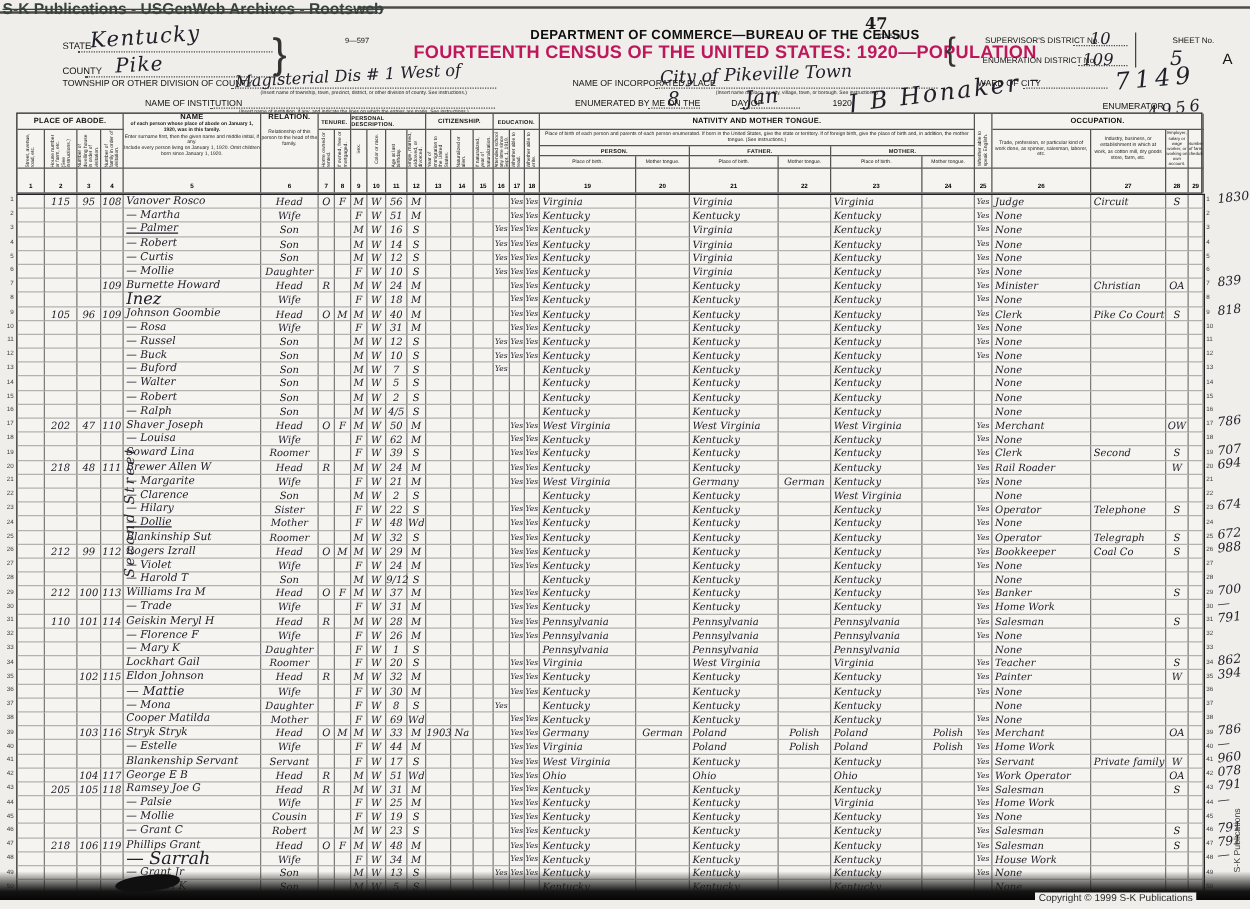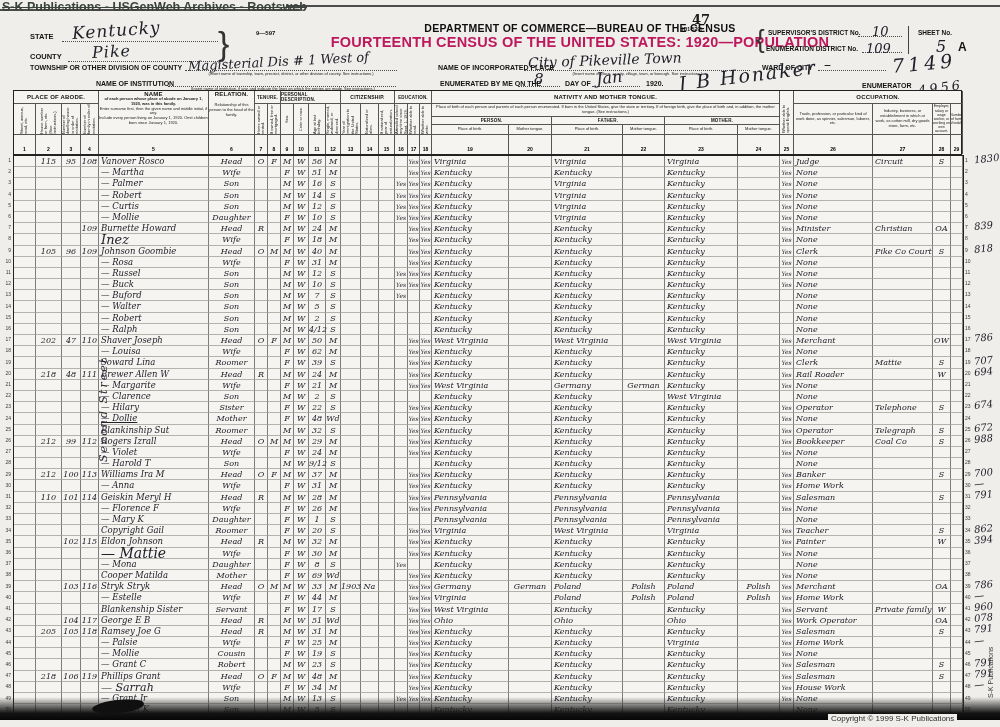--- a/index.html
+++ b/index.html
@@ -1,19 +1,19 @@
 <!DOCTYPE html>
 <html><head>
 <meta charset="utf-8">
 <style>
   html,body{margin:0;padding:0;}
   body{width:1000px;height:727px;position:relative;background:#efeeea;overflow:hidden;
        font-family:"Liberation Sans",sans-serif;}
   .abs{position:absolute;}
-  .lbl{font-family:"Liberation Sans",sans-serif;font-weight:bold;color:#131313;}
+  .lbl{font-family:"Liberation Sans",sans-serif;font-weight:normal;color:#131313;margin-left:20px;}
   .hw{font-family:"DejaVu Serif",serif;font-style:italic;color:#20202a;}
   .dot{border-bottom:1px dotted #4a4a4a;}
   .micro{font-size:4px;line-height:1.2;color:#1a1a1a;text-align:center;}
   .vert{writing-mode:vertical-rl;transform:rotate(180deg);font-size:4px;line-height:1.1;
         color:#1a1a1a;margin:0 auto;max-height:42px;overflow:hidden;}
   
   #thead{left:13px;top:90px;width:949px;height:65px;border:1.5px solid #222;
          box-sizing:border-box;background:#f5f4f0;}
   #thead .hc{position:absolute;box-sizing:border-box;border-right:1px solid #555;
              border-bottom:1px solid #555;display:flex;align-items:center;justify-content:center;
@@ -273,21 +273,21 @@
     <span class="dc"></span>
     <span class="dc" style="font-size: 6px;">Yes</span>
     <span class="dc lft">None</span>
     <span class="dc lft"></span>
     <span class="dc"></span>
     <span class="dc"></span>
     <span class="dc"></span>
     <span class="dc"></span>
     <span class="dc"></span>
     <span class="dc"></span>
-    <span class="dc lft" style="font-size: 8.5px;">—  Palmer</span>
+    <span class="dc lft" style="font-size: 8.5px; text-decoration: underline;">—  Palmer</span>
     <span class="dc">Son</span>
     <span class="dc"></span>
     <span class="dc"></span>
     <span class="dc">M</span>
     <span class="dc">W</span>
     <span class="dc">16</span>
     <span class="dc">S</span>
     <span class="dc"></span>
     <span class="dc"></span>
     <span class="dc"></span>
@@ -656,21 +656,21 @@
     <span class="dc"></span>
     <span class="dc"></span>
     <span class="dc"></span>
     <span class="dc"></span>
     <span class="dc lft" style="font-size: 8.5px;">—  Ralph</span>
     <span class="dc">Son</span>
     <span class="dc"></span>
     <span class="dc"></span>
     <span class="dc">M</span>
     <span class="dc">W</span>
-    <span class="dc">4/12</span>
+    <span class="dc">4/5</span>
     <span class="dc">S</span>
     <span class="dc"></span>
     <span class="dc"></span>
     <span class="dc"></span>
     <span class="dc" style="font-size: 6px;"></span>
     <span class="dc" style="font-size: 6px;"></span>
     <span class="dc" style="font-size: 6px;"></span>
     <span class="dc lft">Kentucky</span>
     <span class="dc"></span>
     <span class="dc lft">Kentucky</span>
@@ -759,21 +759,21 @@
     <span class="dc" style="font-size: 6px;">Yes</span>
     <span class="dc" style="font-size: 6px;">Yes</span>
     <span class="dc lft">Kentucky</span>
     <span class="dc"></span>
     <span class="dc lft">Kentucky</span>
     <span class="dc"></span>
     <span class="dc lft">Kentucky</span>
     <span class="dc"></span>
     <span class="dc" style="font-size: 6px;">Yes</span>
     <span class="dc lft">Clerk</span>
-    <span class="dc lft">Mattie</span>
+    <span class="dc lft">Second</span>
     <span class="dc">S</span>
     <span class="dc"></span>
     <span class="dc"></span>
     <span class="dc">218</span>
     <span class="dc">48</span>
     <span class="dc">111</span>
     <span class="dc lft" style="font-size: 8.5px;">Brewer Allen W</span>
     <span class="dc">Head</span>
     <span class="dc">R</span>
     <span class="dc"></span>
@@ -1056,21 +1056,21 @@
     <span class="dc"></span>
     <span class="dc" style="font-size: 6px;">Yes</span>
     <span class="dc lft">Banker</span>
     <span class="dc lft"></span>
     <span class="dc">S</span>
     <span class="dc"></span>
     <span class="dc"></span>
     <span class="dc"></span>
     <span class="dc"></span>
     <span class="dc"></span>
-    <span class="dc lft" style="font-size: 8.5px;">—  Anna</span>
+    <span class="dc lft" style="font-size: 8.5px;">—  Trade</span>
     <span class="dc">Wife</span>
     <span class="dc"></span>
     <span class="dc"></span>
     <span class="dc">F</span>
     <span class="dc">W</span>
     <span class="dc">31</span>
     <span class="dc">M</span>
     <span class="dc"></span>
     <span class="dc"></span>
     <span class="dc"></span>
@@ -1172,21 +1172,21 @@
     <span class="dc"></span>
     <span class="dc" style="font-size: 6px;"></span>
     <span class="dc lft">None</span>
     <span class="dc lft"></span>
     <span class="dc"></span>
     <span class="dc"></span>
     <span class="dc"></span>
     <span class="dc"></span>
     <span class="dc"></span>
     <span class="dc"></span>
-    <span class="dc lft" style="font-size: 8.5px;">Copyright Gail</span>
+    <span class="dc lft" style="font-size: 8.5px;">Lockhart Gail</span>
     <span class="dc">Roomer</span>
     <span class="dc"></span>
     <span class="dc"></span>
     <span class="dc">F</span>
     <span class="dc">W</span>
     <span class="dc">20</span>
     <span class="dc">S</span>
     <span class="dc"></span>
     <span class="dc"></span>
     <span class="dc"></span>
@@ -1230,21 +1230,21 @@
     <span class="dc"></span>
     <span class="dc" style="font-size: 6px;">Yes</span>
     <span class="dc lft">Painter</span>
     <span class="dc lft"></span>
     <span class="dc">W</span>
     <span class="dc"></span>
     <span class="dc"></span>
     <span class="dc"></span>
     <span class="dc"></span>
     <span class="dc"></span>
-    <span class="dc lft" style="font-size: 14px;">—  Mattie</span>
+    <span class="dc lft" style="font-size: 10px;">—  Mattie</span>
     <span class="dc">Wife</span>
     <span class="dc"></span>
     <span class="dc"></span>
     <span class="dc">F</span>
     <span class="dc">W</span>
     <span class="dc">30</span>
     <span class="dc">M</span>
     <span class="dc"></span>
     <span class="dc"></span>
     <span class="dc"></span>
@@ -1375,21 +1375,21 @@
     <span class="dc">Polish</span>
     <span class="dc" style="font-size: 6px;">Yes</span>
     <span class="dc lft">Home Work</span>
     <span class="dc lft"></span>
     <span class="dc"></span>
     <span class="dc"></span>
     <span class="dc"></span>
     <span class="dc"></span>
     <span class="dc"></span>
     <span class="dc"></span>
-    <span class="dc lft" style="font-size: 8.5px;">Blankenship Sister</span>
+    <span class="dc lft" style="font-size: 8.5px;">Blankenship Servant</span>
     <span class="dc">Servant</span>
     <span class="dc"></span>
     <span class="dc"></span>
     <span class="dc">F</span>
     <span class="dc">W</span>
     <span class="dc">17</span>
     <span class="dc">S</span>
     <span class="dc"></span>
     <span class="dc"></span>
     <span class="dc"></span>
@@ -1578,21 +1578,21 @@
     <span class="dc"></span>
     <span class="dc" style="font-size: 6px;">Yes</span>
     <span class="dc lft">Salesman</span>
     <span class="dc lft"></span>
     <span class="dc">S</span>
     <span class="dc"></span>
     <span class="dc"></span>
     <span class="dc"></span>
     <span class="dc"></span>
     <span class="dc"></span>
-    <span class="dc lft" style="font-size: 11px;">—  Sarrah</span>
+    <span class="dc lft" style="font-size: 14px;">—  Sarrah</span>
     <span class="dc">Wife</span>
     <span class="dc"></span>
     <span class="dc"></span>
     <span class="dc">F</span>
     <span class="dc">W</span>
     <span class="dc">34</span>
     <span class="dc">M</span>
     <span class="dc"></span>
     <span class="dc"></span>
     <span class="dc"></span>

